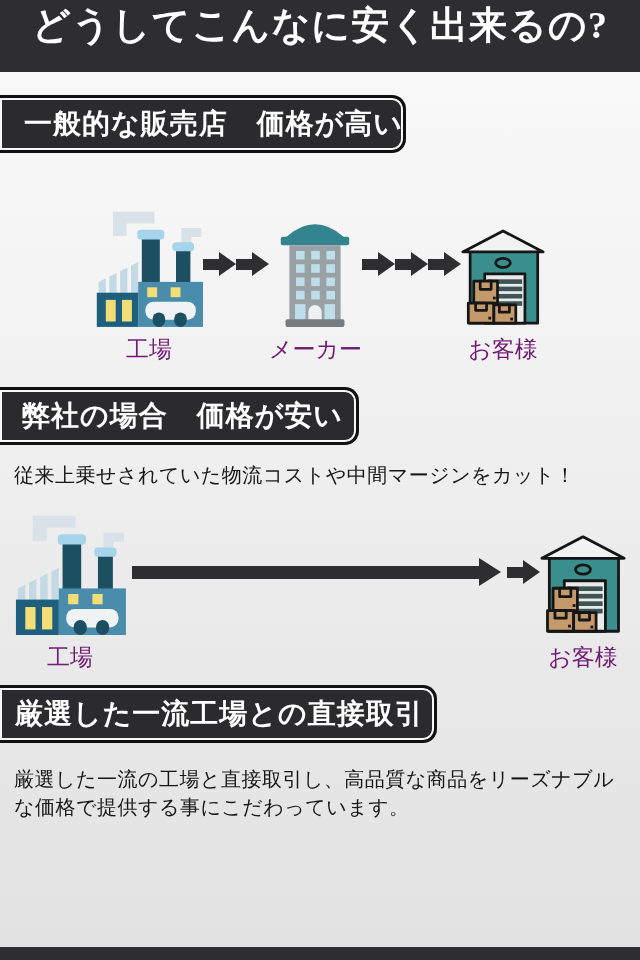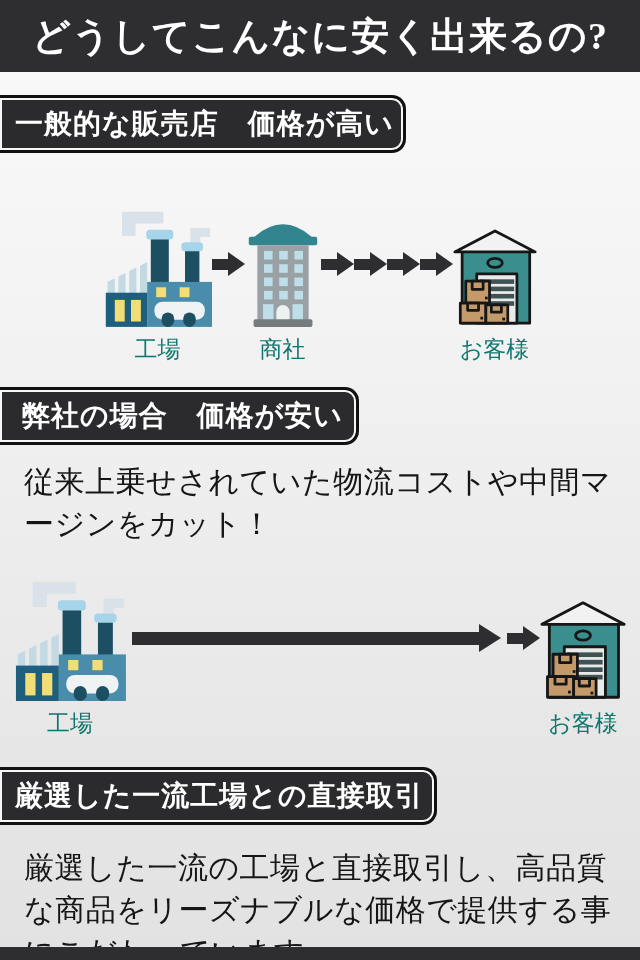--- a/index.html
+++ b/index.html
@@ -4,46 +4,46 @@
 <style>
   html,body{margin:0;padding:0;}
   body{
     width:640px;height:960px;overflow:hidden;position:relative;
     background:linear-gradient(180deg,#fbfbfb 0%,#f1f1f1 40%,#e6e6e6 80%,#e2e2e2 100%);
     font-family:"Liberation Serif","DejaVu Serif",serif;
     color:#1a1a1a;
   }
   .banner{
     height:72px;background:#2e2e30;color:#ffffff;
-    display:flex;align-items:center;justify-content:center;
+    display:flex;justify-content:center;
     font-size:38px;font-weight:600;letter-spacing:1px;
   }
   .label-box{
     background:#2b2b2d;color:#ffffff;
     border:3px solid #111111;border-left:none;
     box-shadow:inset 0 0 0 2px #f7f7f7;
     border-radius:0 14px 14px 0;
     height:52px;display:flex;align-items:center;
     padding-left:15px;font-size:28px;font-weight:600;letter-spacing:1px;
     box-sizing:content-box;
   }
-  .label-box.b1{width:388px;margin-top:23px;}
+  .label-box.b1{width:388px;margin-top:23px;justify-content:flex-end;}
   .label-box.b2{width:334px;margin-top:22px;padding-left:22px;}
-  .label-box.b3{width:419px;margin-top:28px;}
+  .label-box.b3{width:419px;margin-top:12px;}
   .para{
-    font-size:30px;line-height:1.4;letter-spacing:0.5px;
-    padding:0 24px;color:#161616;
+    font-size:20px;line-height:1.4;letter-spacing:0.5px;
+    padding:0 14px;color:#161616;
   }
   .para.p1{margin-top:16px;}
   .para.p2{margin-top:22px;}
   .flow{display:flex;align-items:flex-start;justify-content:center;margin-top:48px;}
   .flow.two{justify-content:flex-start;padding:0 14px;margin-top:14px;}
   .node{display:flex;flex-direction:column;align-items:center;flex:0 0 auto;}
   .iconslot{height:126px;display:flex;align-items:flex-end;justify-content:center;}
-  .nodelabel{font-size:23px;margin-top:7px;white-space:nowrap;color:#0f766e;}
+  .nodelabel{font-size:23px;margin-top:7px;white-space:nowrap;color:#701a75;}
   .arrowslot{height:126px;display:flex;align-items:center;padding-bottom:14px;flex:0 0 auto;}
   .arrowslot.stretch{flex:1 1 auto;padding:0 6px 14px 6px;}
   .arrow{display:flex;align-items:center;}
   .arrow .shaft{width:16px;height:11px;background:#2e2e30;}
   .arrow .head{width:0;height:0;border-top:12px solid transparent;border-bottom:12px solid transparent;border-left:17px solid #2e2e30;}
   .arrow.long{width:100%;}
   .arrow.long .shaft{flex:1 1 auto;height:13px;}
   .arrow.long .head{border-top:14px solid transparent;border-bottom:14px solid transparent;border-left:22px solid #2e2e30;}
   .bottom-bar{position:absolute;left:0;bottom:0;width:640px;height:13px;background:#2e2e30;}
   svg{display:block;}
@@ -141,33 +141,33 @@
         </svg>
     </div>
     <div class="nodelabel">工場</div>
   </div>
   <div class="arrowslot">
     <div class="arrow">
         <div class="shaft"></div>
         <div class="head"></div>
       </div>
   </div>
+  <div class="arrowslot">
+    <div class="arrow">
+        <div class="shaft"></div>
+        <div class="head"></div>
+      </div>
+  </div>
   <div class="node">
     <div class="iconslot">
       <svg width="76" height="116" viewBox="0 0 80 122">
           <use href="#building"></use>
         </svg>
     </div>
-    <div class="nodelabel">商社</div>
-  </div>
-  <div class="arrowslot">
-    <div class="arrow">
-        <div class="shaft"></div>
-        <div class="head"></div>
-      </div>
+    <div class="nodelabel">メーカー</div>
   </div>
   <div class="arrowslot">
     <div class="arrow">
         <div class="shaft"></div>
         <div class="head"></div>
       </div>
   </div>
   <div class="arrowslot">
     <div class="arrow">
         <div class="shaft"></div>

